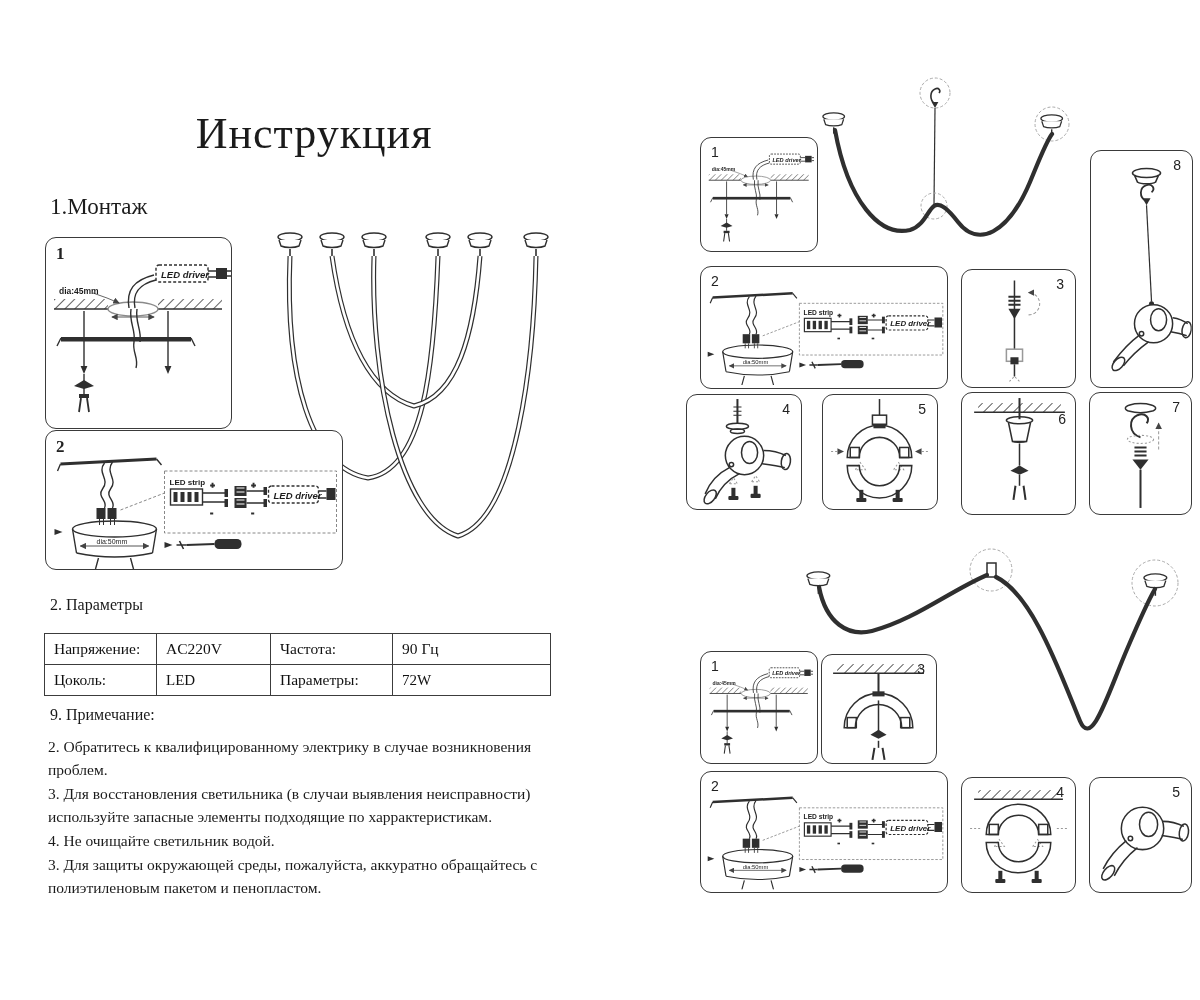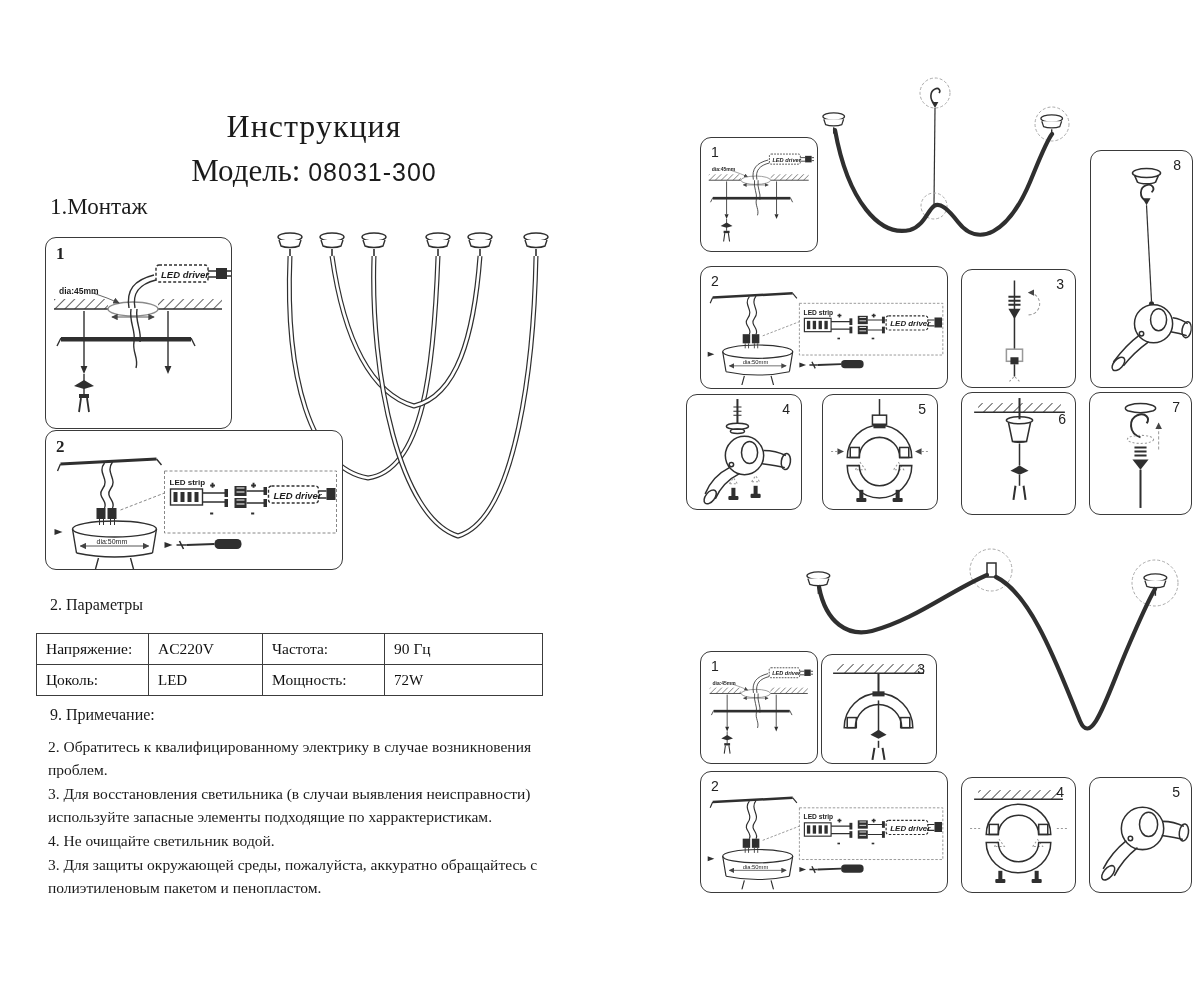--- a/index.html
+++ b/index.html
@@ -1,32 +1,32 @@
 <!DOCTYPE html>
 <html><head>
 <meta charset="utf-8">
 <style>
   html,body{margin:0;padding:0;background:#e8e8e8;}
   .page{position:relative;width:1200px;height:1000px;background:#ffffff;overflow:hidden;
         font-family:"Liberation Serif",serif;color:#1b1b1b;}
   .abs{position:absolute;}
   .title-block{left:128px;top:108px;width:372px;text-align:center;}
-  .title-main{font-size:32px;letter-spacing:1px;}
+  .title-main{font-size:44px;letter-spacing:1px;}
   .model-line{font-size:31px;margin-top:8px;}
   .model-number{font-family:"Liberation Sans",sans-serif;font-size:25px;letter-spacing:1px;}
   .h-montage{left:50px;top:194px;font-size:23px;}
   .h-sec{font-size:16px;}
   .step-box{position:absolute;border:1.7px solid #3a3a3a;border-radius:11px;background:#fff;z-index:2;}
   .step-num{position:absolute;font-family:"Liberation Sans",sans-serif;font-size:14px;color:#222;z-index:3;}
   .num-tl{left:10px;top:6px;}
   .num-tr{right:11px;top:6px;}
   .num-big{font-family:"Liberation Serif",serif;font-weight:bold;font-size:17px;}
   .diagram{position:absolute;inset:0;width:100%;height:100%;}
   .sketch{position:absolute;z-index:1;}
-  .params-table{position:absolute;left:36px;top:633px;border-collapse:collapse;font-size:15.5px;color:#111;}
+  .params-table{position:absolute;left:44px;top:633px;border-collapse:collapse;font-size:15.5px;color:#111;}
   .params-table td{border:1.4px solid #3c3c3c;padding:3px 9px;height:24px;vertical-align:middle;}
   .val-sans{font-family:Liberation Serif, serif;font-size:15px;}
   .notes{position:absolute;left:48px;top:736px;width:526px;font-size:15.5px;line-height:1.48;}
   .notes .note{margin:0 0 1px 0;}
   svg text{font-family:"Liberation Sans",sans-serif;fill:#1d1d1d;}
 </style>
 </head>
 <body>
 
 <svg aria-hidden="true" style="position:absolute;width:0;height:0">
@@ -322,24 +322,20 @@
         <ellipse cx="93" cy="54" rx="4.5" ry="8.5" transform="rotate(8 93 54)"></ellipse>
       </g>
     </symbol>
   </defs>
 </svg>
 
 <div class="page">
 
   <div class="abs title-block">
     <div class="title-main">Инструкция</div>
-    <div class="model-line">
-      <span>Модель:</span>
-      <span class="model-number">08031-300</span>
-    </div>
   </div>
   <div class="abs h-montage">1.Монтаж</div>
 
   <div class="sketch" style="left:252px;top:226px;width:322px;height:338px;">
     <svg class="diagram" viewBox="0 0 322 338">
         <use href="#sym-chandelier"></use>
       </svg>
   </div>
 
   <div class="step-box" style="left:45px;top:237px;width:185px;height:190px;">
@@ -367,21 +363,21 @@
     <tbody>
         <tr>
       <td>Напряжение:</td>
       <td>AC220V</td>
       <td>Частота:</td>
       <td>90 Гц</td>
     </tr>
     <tr>
       <td>Цоколь:</td>
       <td class="val-sans">LED</td>
-      <td>Мощность:</td>
+      <td>Параметры:</td>
       <td class="val-sans">72W</td>
     </tr>
   </tbody>
     </table>
 
   <div class="abs h-sec" style="left:50px;top:706px;">9. Примечание:</div>
   <div class="notes">
     <p class="note">2. Обратитесь к квалифицированному электрику в случае возникновения проблем.</p>
     <p class="note">3. Для восстановления светильника (в случаи выявления неисправности) используйте запасные элементы подходящие по харрактеристикам.</p>
     <p class="note">4. Не очищайте светильник водой.</p>

